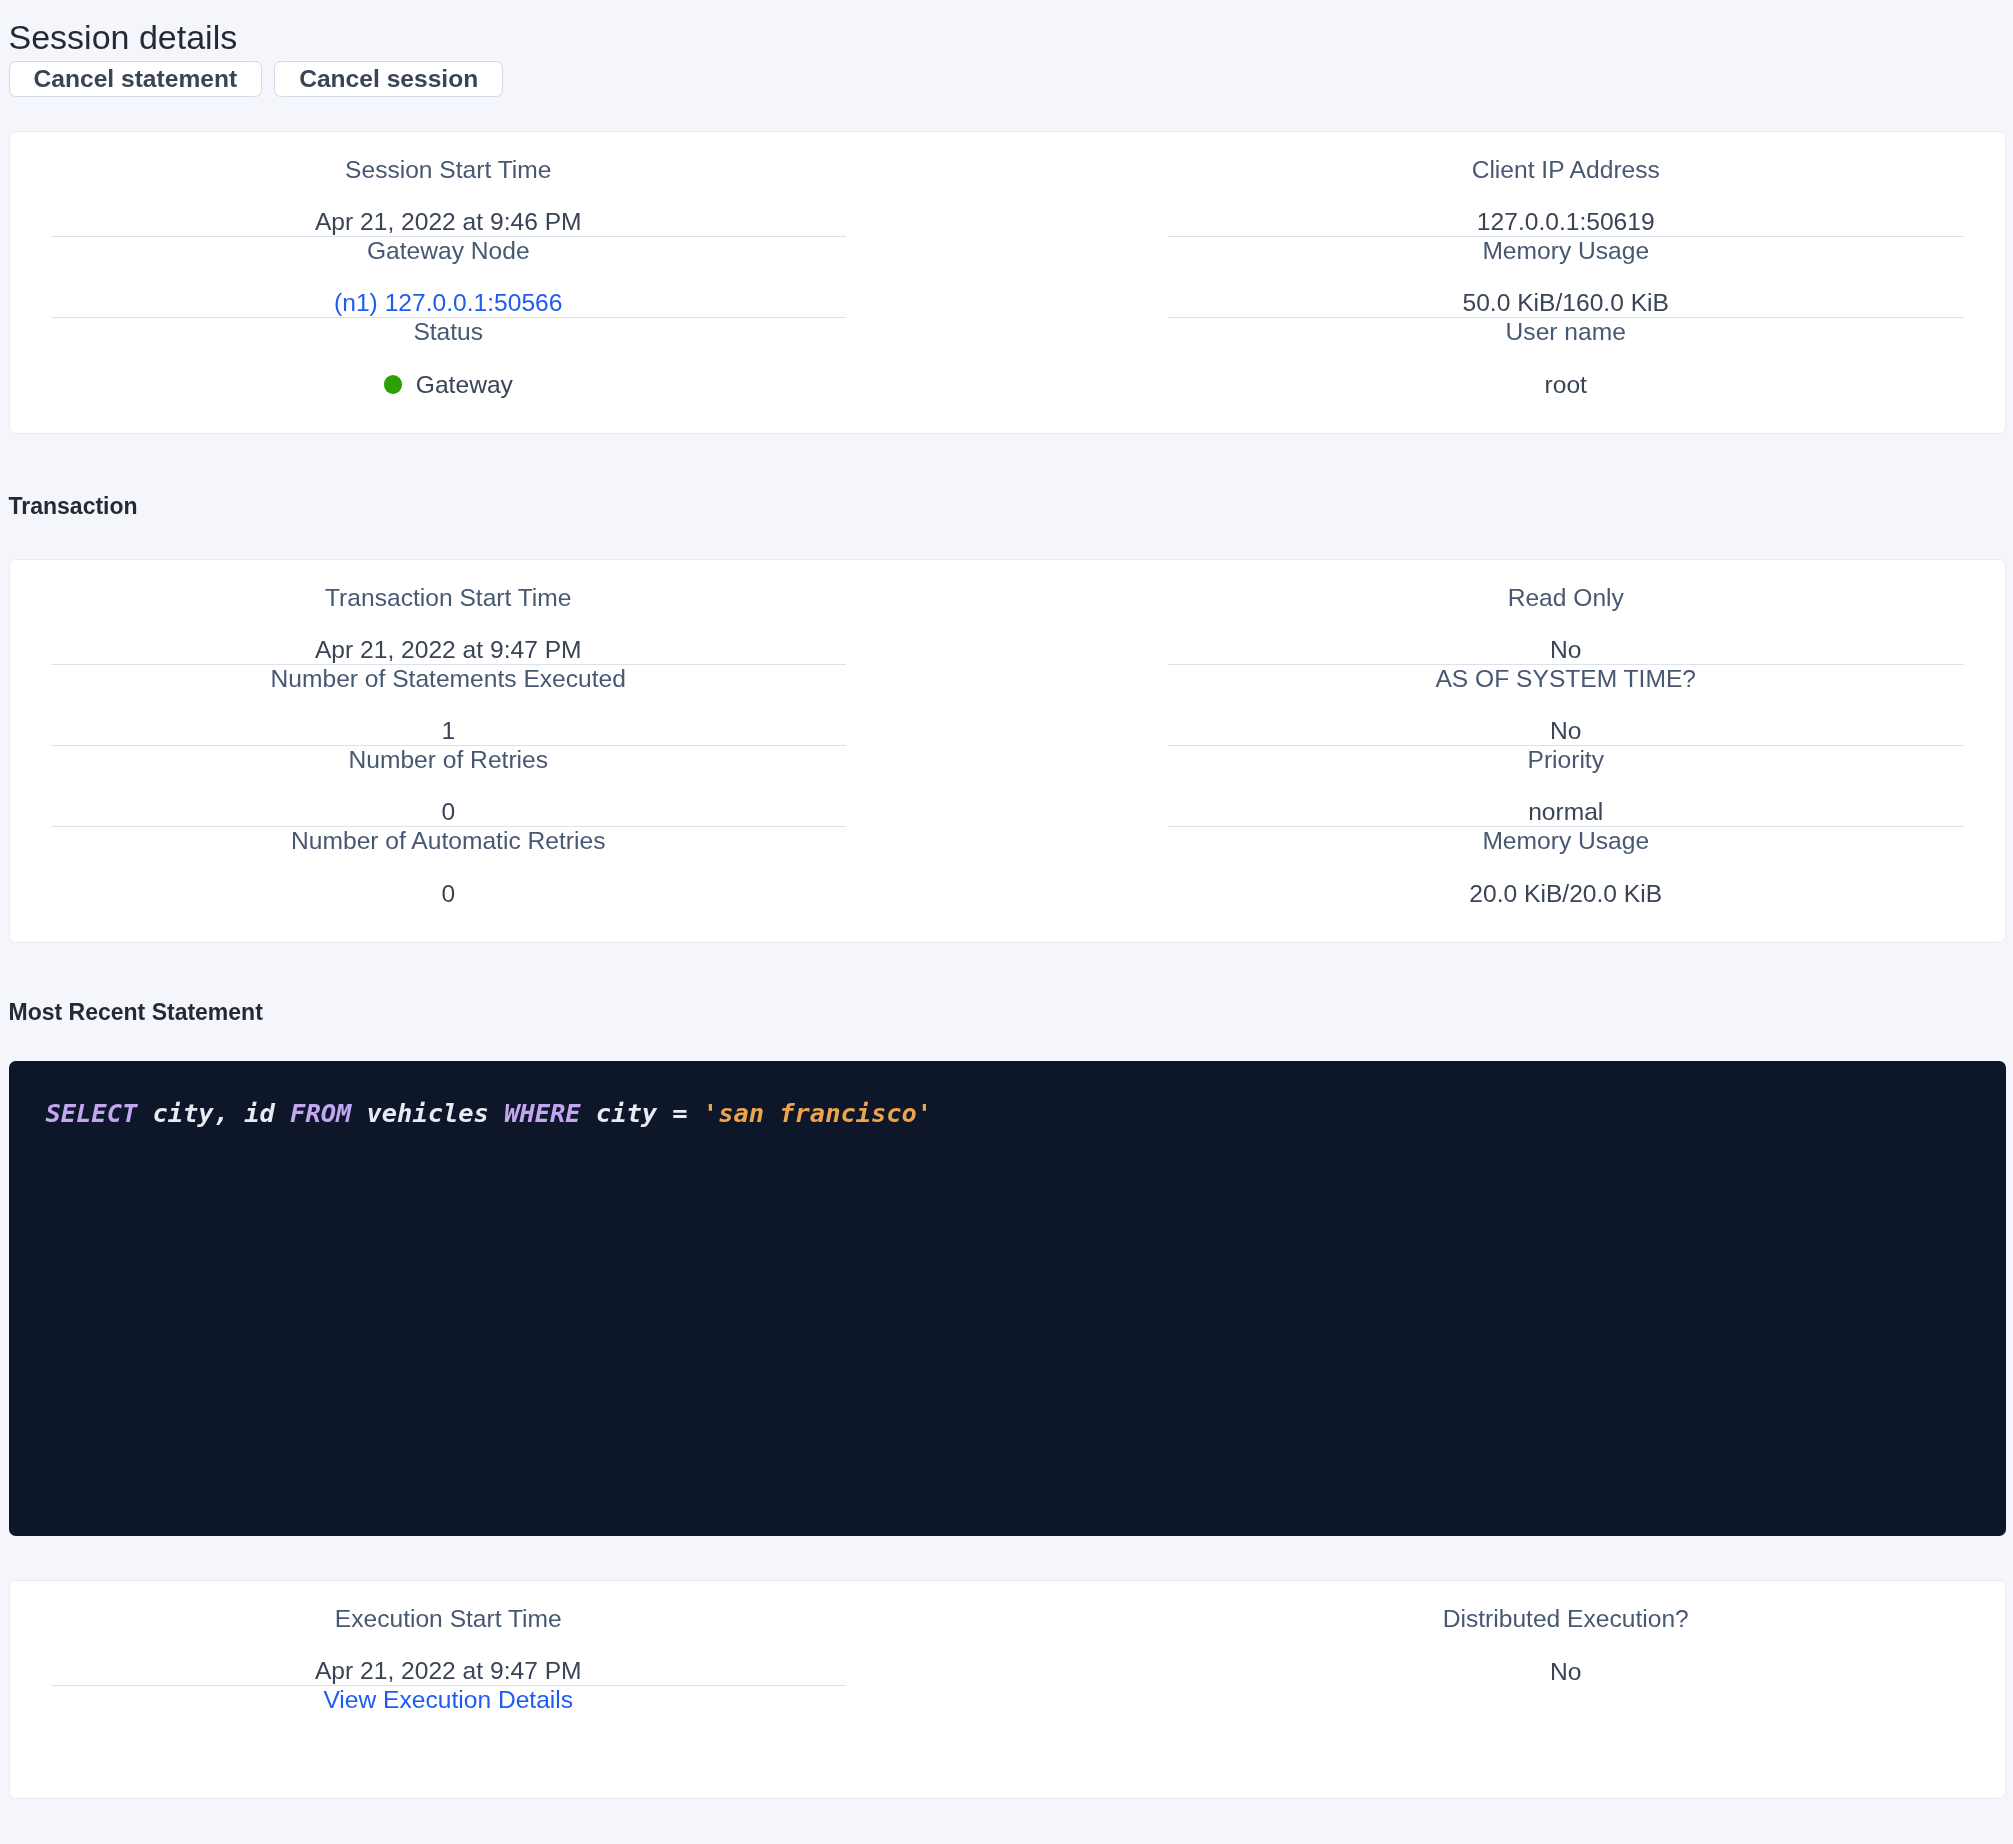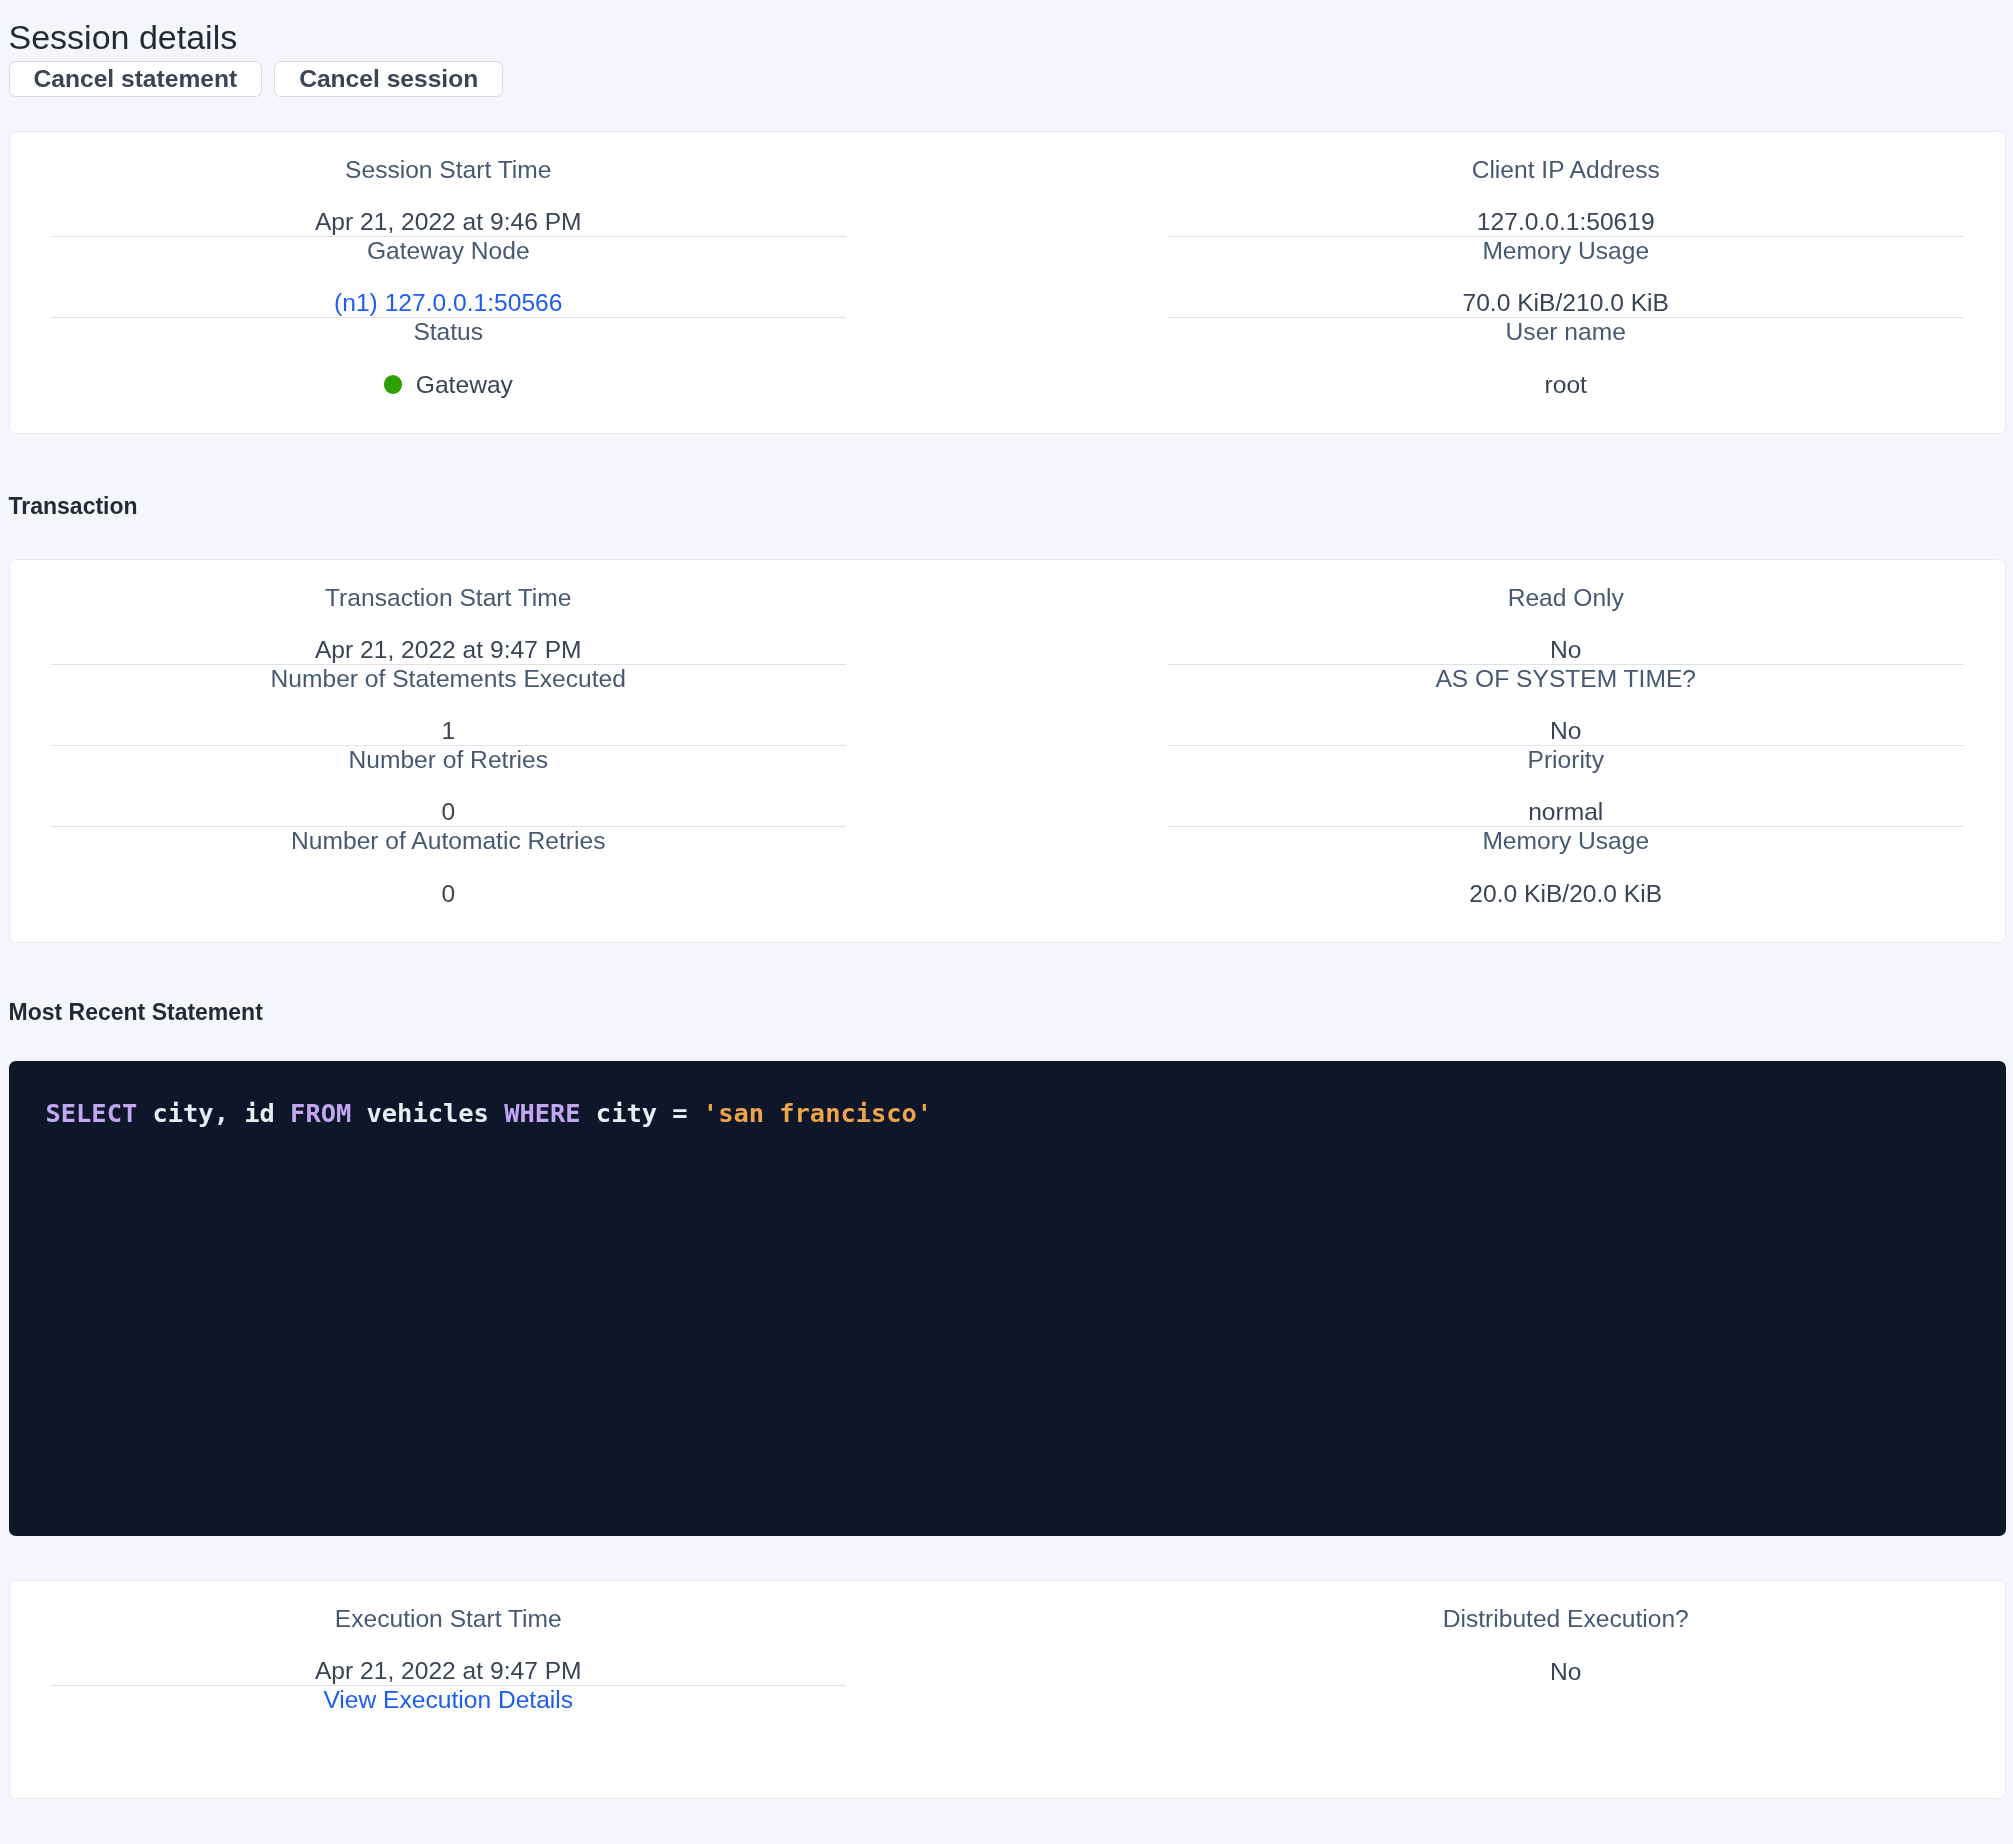--- a/index.html
+++ b/index.html
@@ -92,20 +92,21 @@
     padding:34px 37px;
     overflow:hidden;
   }
   .sql{
     font-family:"DejaVu Sans Mono", monospace;
     font-size:25.4px;
     font-weight:700;
     line-height:36px;
     color:var(--code-plain);
     white-space:pre-wrap;
+    font-style:italic;
   }
   .sql .kw{color:var(--code-keyword);}
   .sql .str{color:var(--code-string);}
   .card.exec{margin-top:44px;padding-bottom:30.5px;}
 </style>
 </head>
 <body>
 
 <div class="page">
 
@@ -136,21 +137,21 @@
             </span>
           </div>
         </div>
       <div class="col">
           <div class="row">
             <span class="row-label">Client IP Address</span>
             <span class="row-value">127.0.0.1:50619</span>
           </div>
           <div class="row">
             <span class="row-label">Memory Usage</span>
-            <span class="row-value">70.0 KiB/210.0 KiB</span>
+            <span class="row-value">50.0 KiB/160.0 KiB</span>
           </div>
           <div class="row">
             <span class="row-label">User name</span>
             <span class="row-value">root</span>
           </div>
         </div>
     </div>
   </section>
 
   <h2 class="tx">Transaction</h2>

